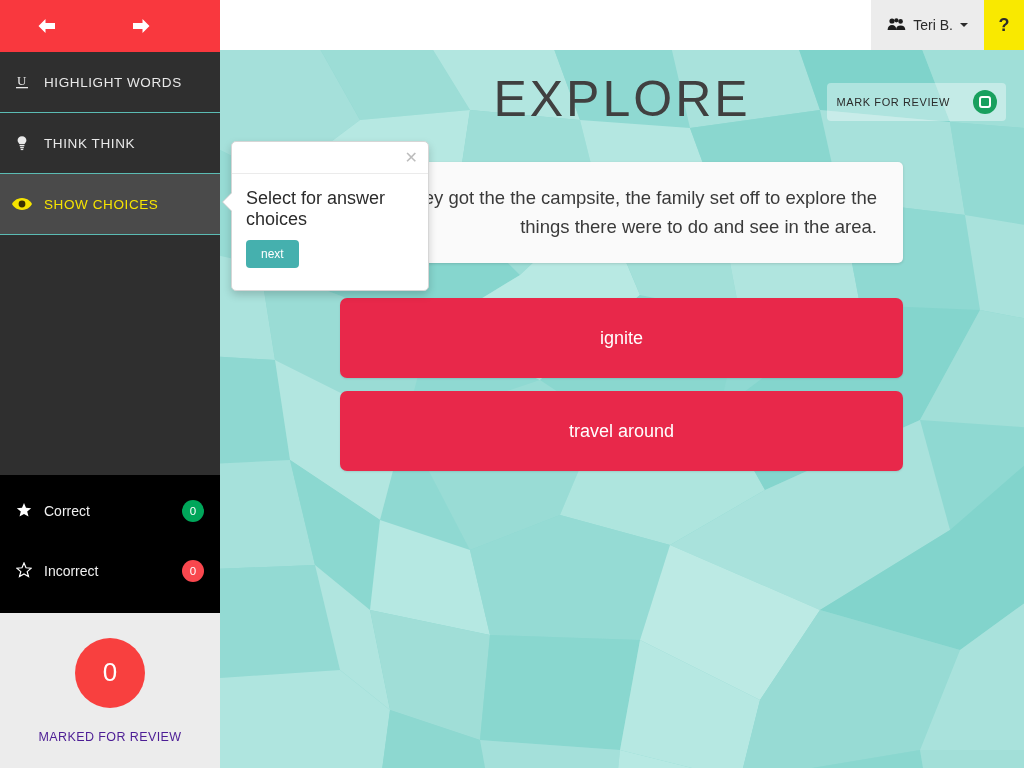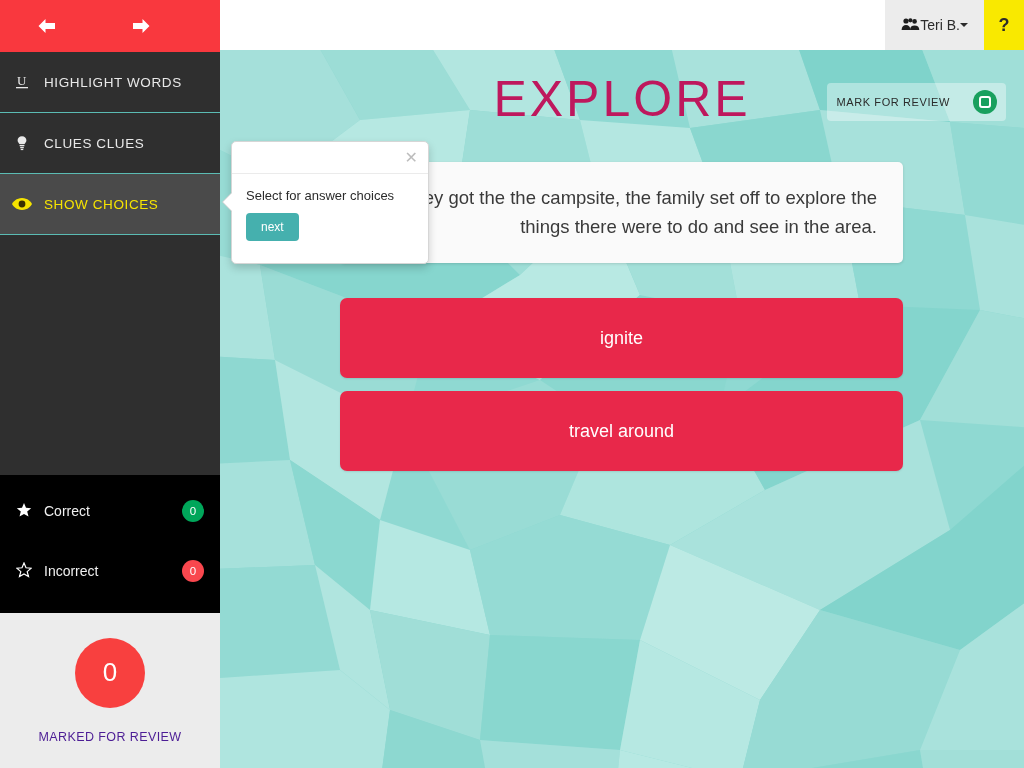--- a/index.html
+++ b/index.html
@@ -85,41 +85,41 @@
     flex: 1 1 auto; position: relative; height: 768px;
     display: flex; flex-direction: column;
   }
   .topbar {
     height: 50px; flex: 0 0 50px;
     background: #fff; display: flex; justify-content: flex-end;
     align-items: stretch; position: relative; z-index: 20;
   }
   .user-menu {
     background: #ececec; display: flex; align-items: center;
-    padding: 0 16px; gap: 0; color: #2b2b2b; font-size: 14px;
+    padding: 0 16px; gap: 7px; color: #2b2b2b; font-size: 14px;
     cursor: pointer;
   }
   .help-btn {
     width: 40px; background: #f9e900; color: #2b2b2b;
     display: flex; align-items: center; justify-content: center;
     font-size: 18px; font-weight: bold; cursor: pointer;
   }
   .caret { border: 4px solid transparent; border-top-color: #2b2b2b; margin-top: 3px; }
 
   .stage {
     flex: 1 1 auto; position: relative; overflow: hidden;
     background: #8fd9d2;
   }
   .poly-bg { position: absolute; inset: 0; }
 
   .stage-inner { position: relative; z-index: 2; height: 100%; }
 
   .page-title {
     position: absolute; top: 20px; left: 0; right: 0;
-    text-align: center; font-size: 50px; color: #be185d;
+    text-align: center; font-size: 50px; color: #404040;
     letter-spacing: 3px; font-weight: normal;
   }
 
   .mark-review {
     position: absolute; top: 33px; right: 18px;
     background: rgba(255,255,255,0.38);
     border-radius: 4px; padding: 7px 9px;
     display: flex; align-items: center; gap: 23px;
     cursor: pointer;
   }
@@ -182,21 +182,21 @@
   }
   .popover-header {
     height: 32px; border-bottom: 1px solid #ebebeb;
     display: flex; align-items: center; justify-content: flex-end;
     padding: 0 10px;
   }
   .popover-close {
     color: #bdbdbd; font-size: 16px; line-height: 1; cursor: pointer;
   }
   .popover-body { padding: 14px 14px 22px; }
-  .popover-text { font-size: 13px; color: #2b2b2b; }
+  .popover-text { font-size: 18px; color: #2b2b2b; }
   .popover-next {
     margin-top: 10px; display: inline-block;
     background: #45b0ae; color: #fff;
     border: none; border-radius: 4px;
     padding: 7px 15px; font-size: 12px;
     font-family: "Liberation Sans", sans-serif; cursor: pointer;
   }
 </style>
 </head>
 <body>
@@ -236,21 +236,21 @@
 
       <div class="tool-item">
         <span class="tool-icon">
           <svg width="18" height="18" viewBox="0 0 18 18">
             <path d="M9 2.2 C6.3 2.2 4.6 4.1 4.6 6.3 C4.6 8.0 5.7 8.9 6.4 10.0 L11.6 10.0 C12.3 8.9 13.4 8.0 13.4 6.3 C13.4 4.1 11.7 2.2 9 2.2 Z" fill="#e9e9e9"></path>
             <rect x="6.6" y="10.8" width="4.8" height="1.4" fill="#e9e9e9"></rect>
             <rect x="7.2" y="12.8" width="3.6" height="1.4" fill="#e9e9e9"></rect>
             <rect x="7.7" y="14.8" width="2.6" height="1.3" fill="#e9e9e9"></rect>
           </svg>
         </span>
-        <span class="tool-label">CLUES CLUES</span>
+        <span class="tool-label">THINK THINK</span>
       </div>
 
       <div class="tool-item active">
         <span class="tool-icon">
           <svg width="22" height="14" viewBox="0 0 22 14">
             <path d="M11 1 C5.5 1 1.8 5 1 7 C1.8 9 5.5 13 11 13 C16.5 13 20.2 9 21 7 C20.2 5 16.5 1 11 1 Z" fill="#f6e400"></path>
             <circle cx="11" cy="7" r="3.4" fill="#3a3100"></circle>
           </svg>
         </span>
         <span class="tool-label">SHOW CHOICES</span>

